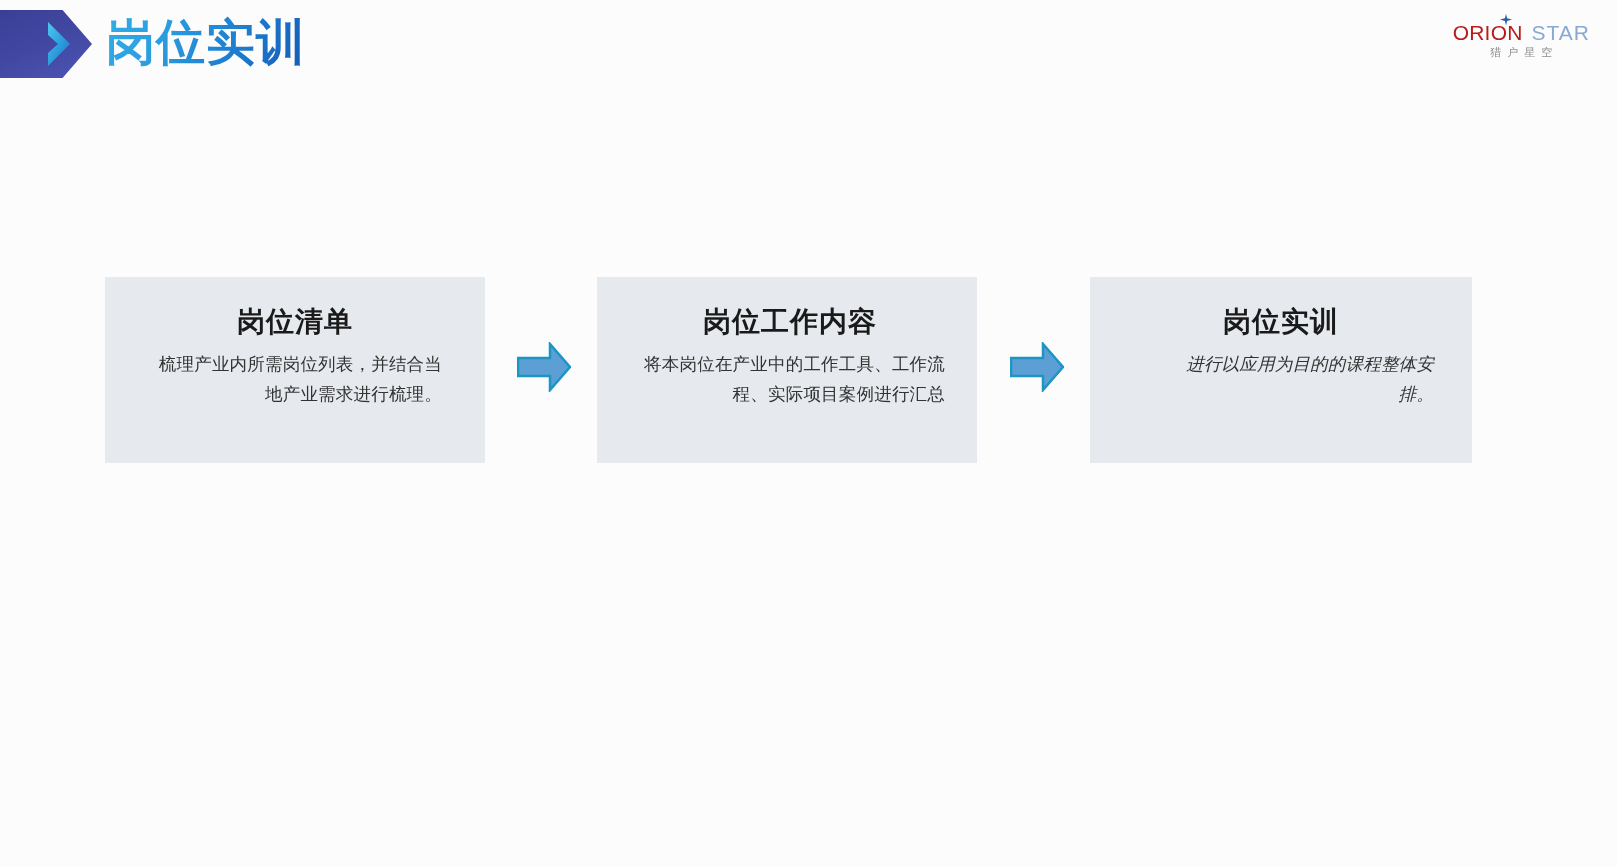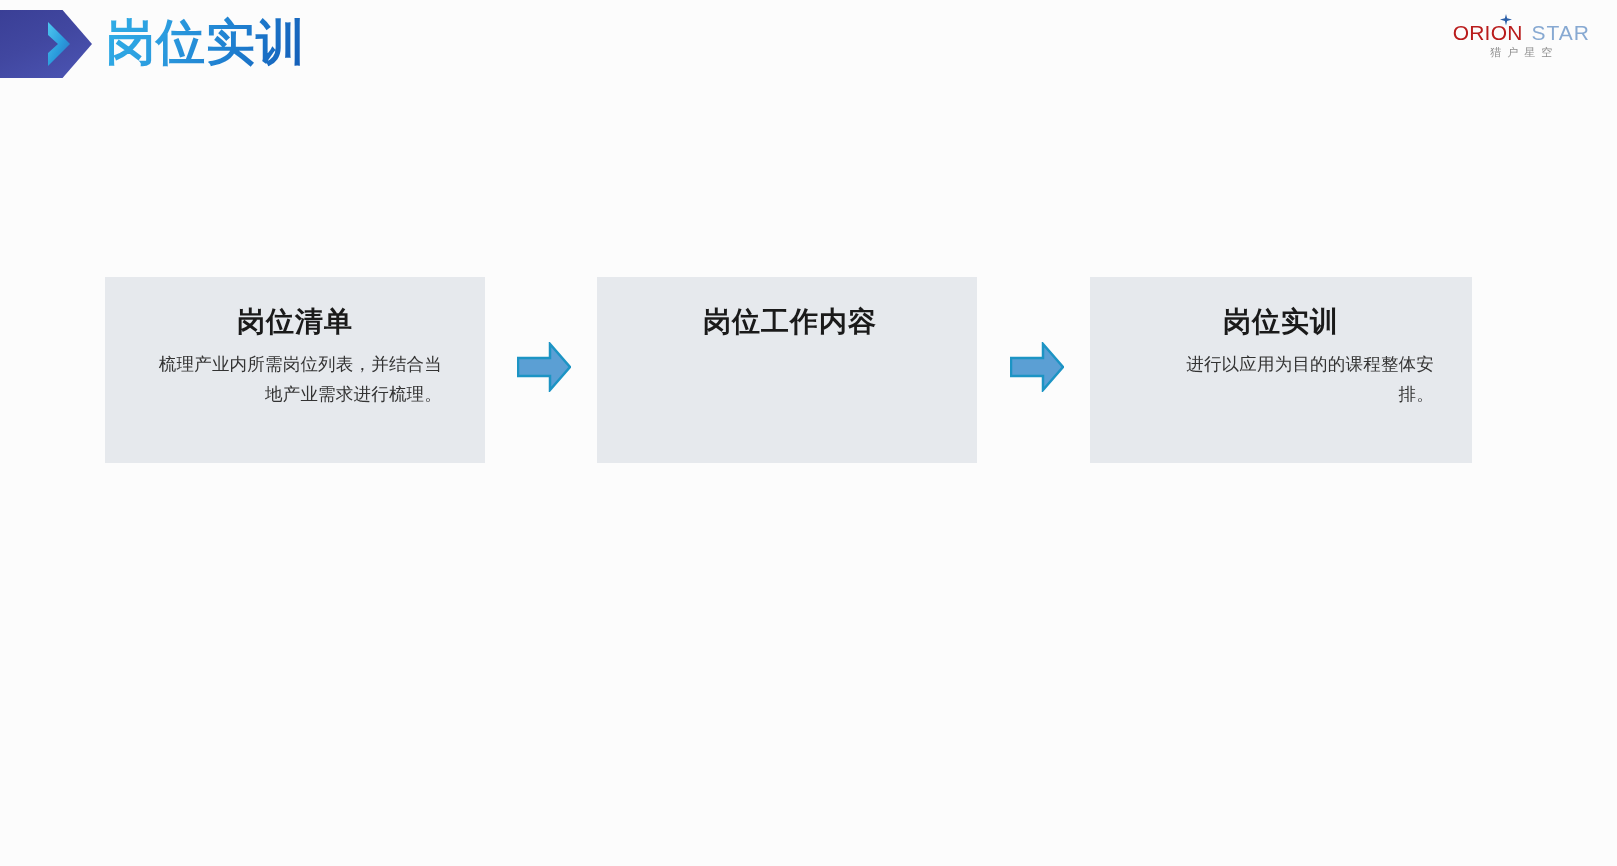--- a/index.html
+++ b/index.html
@@ -126,21 +126,21 @@
     margin: 0;
     padding-top: 9px;
     text-align: right;
     font-size: 17.5px;
     color: #333333;
     line-height: 30px;
     letter-spacing: 0.2px;
   }
   #card-0 .card-body { padding-left: 33px; padding-right: 25px; }
   #card-1 .card-body { padding-left: 22px; padding-right: 14px; }
-  #card-2 .card-body { padding-left: 58px; padding-right: 20px; }
+  #card-2 .card-body { padding-left: 58px; padding-right: 20px; font-style: italic; }
 
   .arrow {
     position: absolute;
     top: 65px;
     width: 54px;
     height: 50px;
   }
   #arrow-0 { left: 517px; }
   #arrow-1 { left: 1010px; }
 </style>
@@ -181,20 +181,21 @@
     <div class="card-title">岗位清单</div>
     <div class="card-body">梳理产业内所需岗位列表，并结合当地产业需求进行梳理。</div>
   </div>
 
   <svg class="arrow" id="arrow-0" viewBox="0 0 54 50">
     <path d="M1 16 L33 16 L33 2 L53 25 L33 48 L33 34 L1 34 Z" fill="#5B9FD4" stroke="#1C94C4" stroke-width="2.5" stroke-linejoin="miter"></path>
   </svg>
 
   <div class="card" id="card-1">
     <div class="card-title">岗位工作内容</div>
+    <div class="card-body">将本岗位在产业中的工作工具、工作流程、实际项目案例进行汇总</div>
   </div>
 
   <svg class="arrow" id="arrow-1" viewBox="0 0 54 50">
     <path d="M1 16 L33 16 L33 2 L53 25 L33 48 L33 34 L1 34 Z" fill="#5B9FD4" stroke="#1C94C4" stroke-width="2.5" stroke-linejoin="miter"></path>
   </svg>
 
   <div class="card" id="card-2">
     <div class="card-title">岗位实训</div>
     <div class="card-body">进行以应用为目的的课程整体安排。</div>
   </div>

